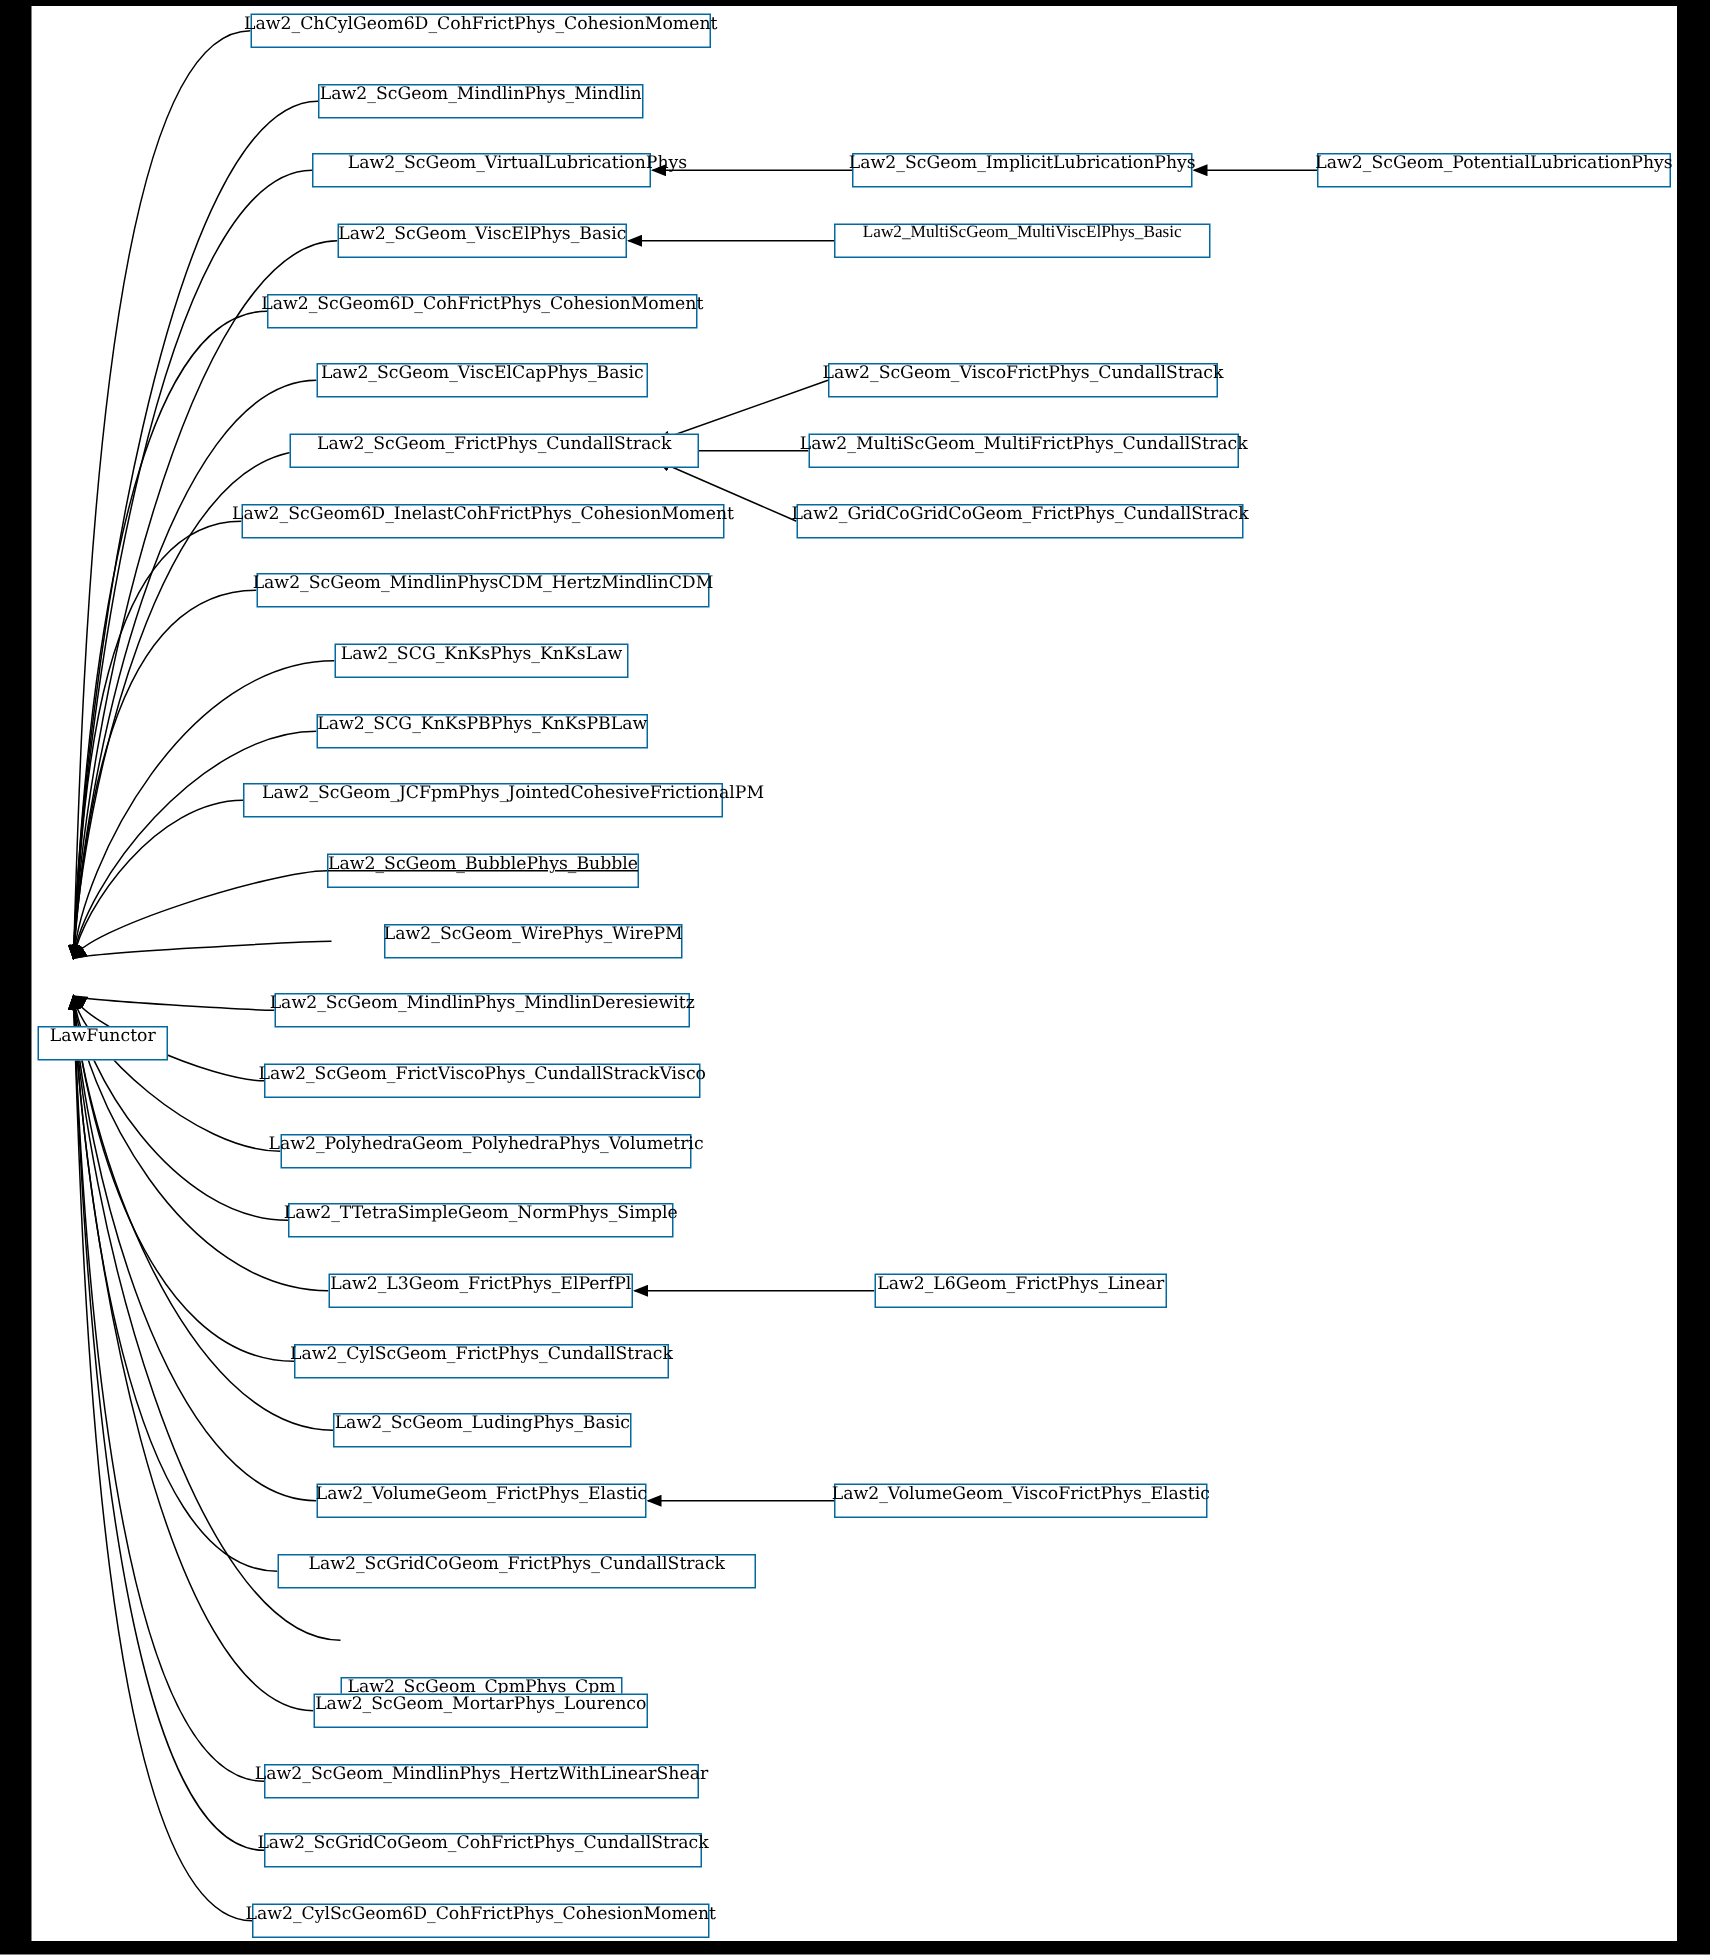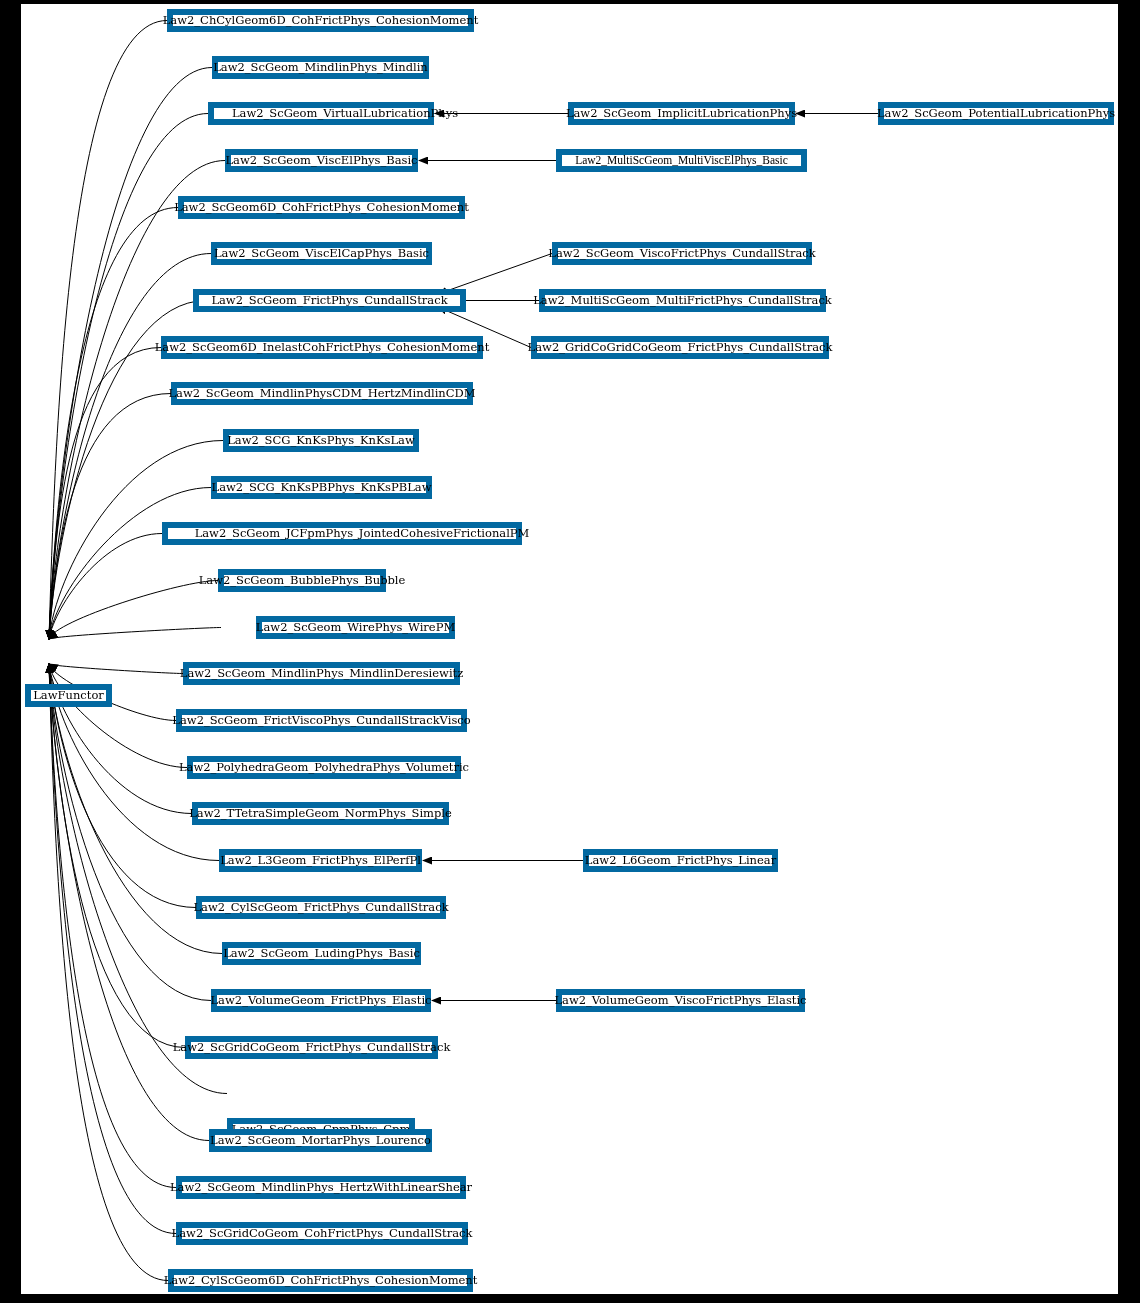--- a/index.html
+++ b/index.html
@@ -17,21 +17,21 @@
     overflow:hidden;
   }
   #svg-layer{
     position:absolute; left:0; top:0;
     width:1097px; height:1290px;
     pointer-events:none;
   }
   .node{
     position:absolute;
     box-sizing:border-box;
-    border:6px solid #0369a1;
+    border:1px solid #0369a1;
     background:#ffffff;
     color:#000000;
     font-size:11.5px;
     line-height:1;
     height:23px;
     display:flex;
     align-items:flex-start;
     justify-content:center;
     white-space:nowrap;
     letter-spacing:0px;
@@ -115,24 +115,24 @@
       </div>
       <div class="node" style="left: 150px; top: 378px; width: 302px;">
         <span>Law2_ScGeom_MindlinPhysCDM_HertzMindlinCDM</span>
       </div>
       <div class="node" style="left: 202px; top: 425px; width: 196px;">
         <span>Law2_SCG_KnKsPhys_KnKsLaw</span>
       </div>
       <div class="node" style="left: 190px; top: 472px; width: 221px;">
         <span>Law2_SCG_KnKsPBPhys_KnKsPBLaw</span>
       </div>
-      <div class="node" style="left: 141px; top: 518px; width: 360px; padding-left: 40px;">
+      <div class="node" style="left: 141px; top: 518px; width: 320px; padding-left: 40px;">
         <span>Law2_ScGeom_JCFpmPhys_JointedCohesiveFrictionalPM</span>
       </div>
-      <div class="node" style="left: 197px; top: 565px; width: 168px;">
+      <div class="node" style="left: 197px; top: 565px; width: 208px; text-decoration: underline;">
         <span>Law2_ScGeom_BubblePhys_Bubble</span>
       </div>
       <div class="node" style="left: 200px; top: 612px; width: 199px; margin-left: 35px;">
         <span>Law2_ScGeom_WirePhys_WirePM</span>
       </div>
       <div class="node" style="left: 162px; top: 658px; width: 277px;">
         <span>Law2_ScGeom_MindlinPhys_MindlinDeresiewitz</span>
       </div>
       <div class="node" style="left: 155px; top: 705px; width: 291px;">
         <span>Law2_ScGeom_FrictViscoPhys_CundallStrackVisco</span>
@@ -148,21 +148,21 @@
       </div>
       <div class="node" style="left: 175px; top: 892px; width: 250px;">
         <span>Law2_CylScGeom_FrictPhys_CundallStrack</span>
       </div>
       <div class="node" style="left: 201px; top: 938px; width: 199px;">
         <span>Law2_ScGeom_LudingPhys_Basic</span>
       </div>
       <div class="node" style="left: 190px; top: 985px; width: 220px;">
         <span>Law2_VolumeGeom_FrictPhys_Elastic</span>
       </div>
-      <div class="node" style="left: 164px; top: 1032px; width: 253px;">
+      <div class="node" style="left: 164px; top: 1032px; width: 319px;">
         <span>Law2_ScGridCoGeom_FrictPhys_CundallStrack</span>
       </div>
       <div class="node" style="left: 206px; top: 1078px; width: 188px; margin-top: 36px;">
         <span>Law2_ScGeom_CpmPhys_Cpm</span>
       </div>
       <div class="node" style="left: 188px; top: 1125px; width: 223px;">
         <span>Law2_ScGeom_MortarPhys_Lourenco</span>
       </div>
       <div class="node" style="left: 155px; top: 1172px; width: 290px;">
         <span>Law2_ScGeom_MindlinPhys_HertzWithLinearShear</span>

